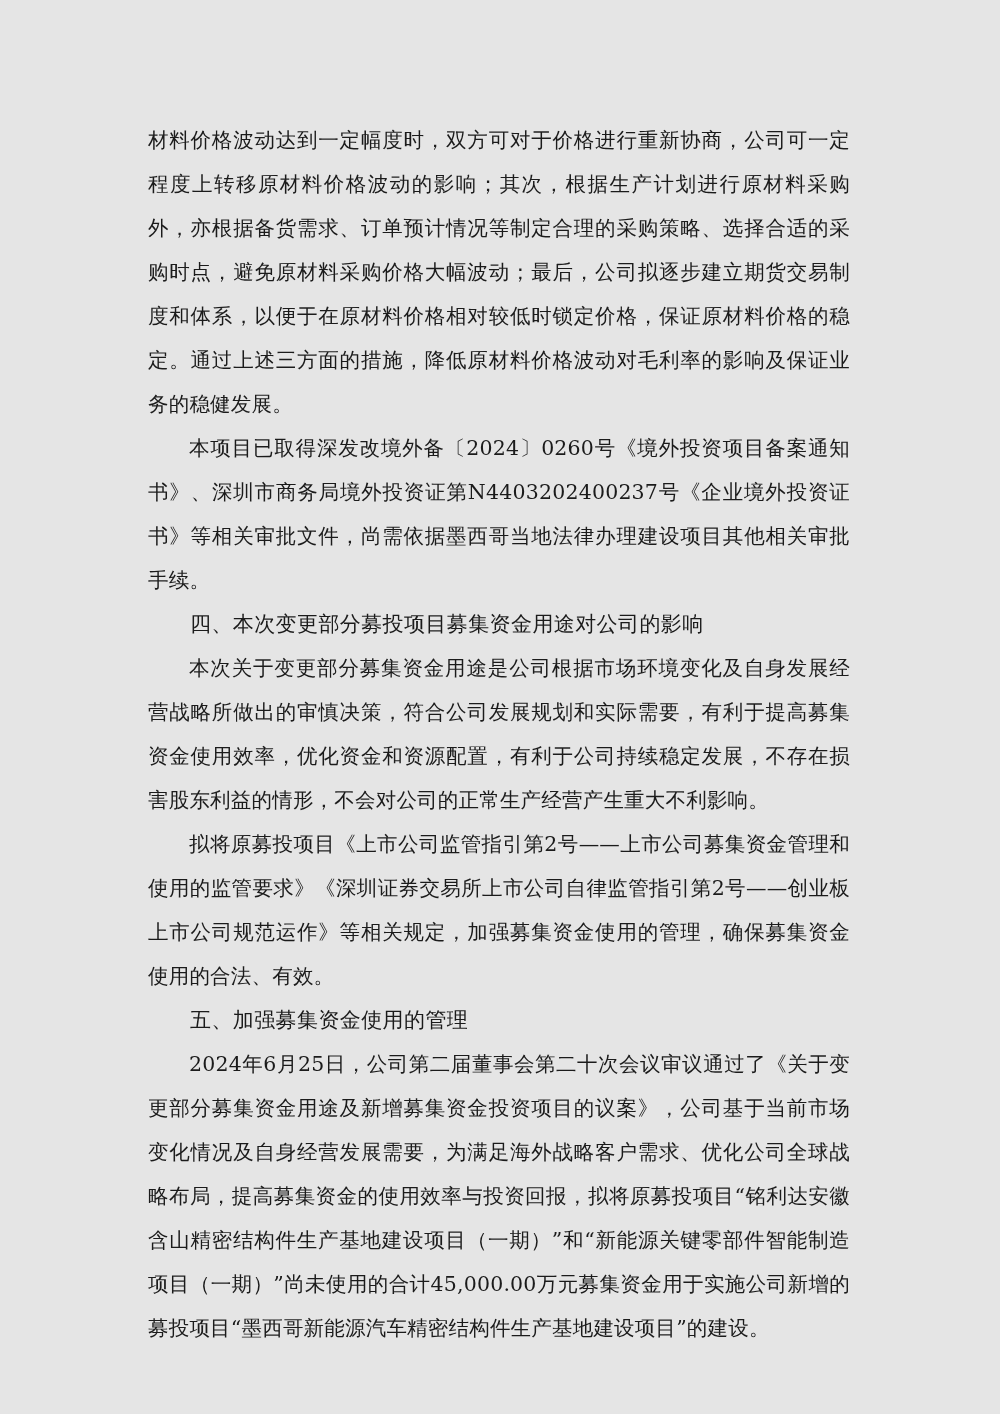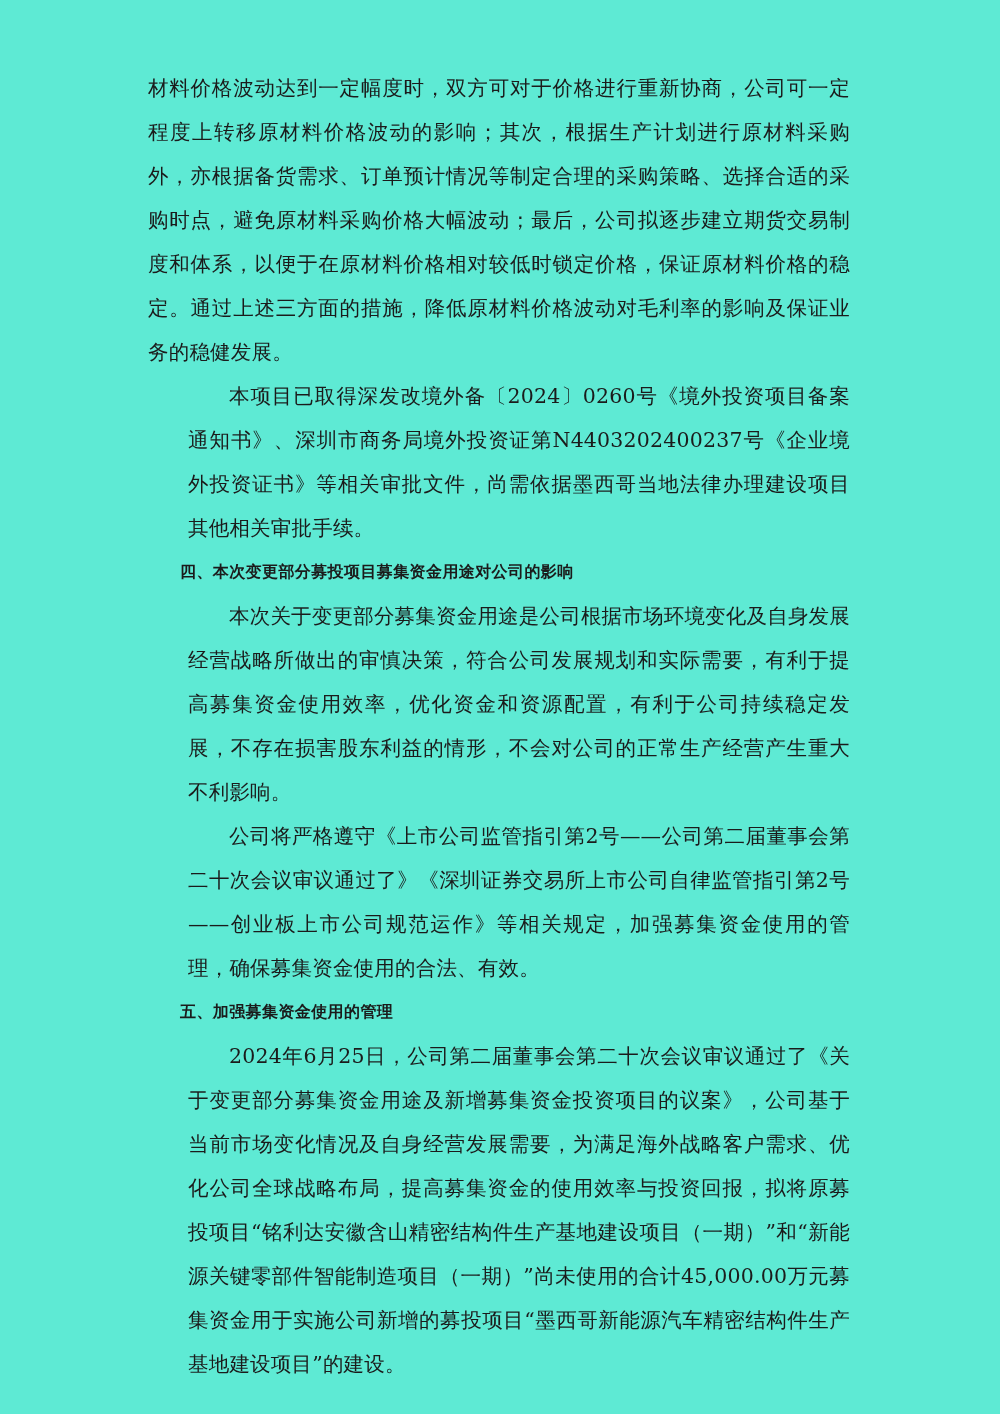--- a/index.html
+++ b/index.html
@@ -11,46 +11,45 @@
     width: 1000px;
     height: 1414px;
     font-family: "DejaVu Serif", "Liberation Serif", serif;
     color: #1b1b1b;
     overflow: hidden;
   }
   .page {
     position: relative;
     width: 1000px;
     height: 1414px;
-    background: #5eead4;
+    background: #e5e5e5;
     box-sizing: border-box;
-    padding: 66px 150px 60px 148px;
+    padding: 118px 150px 60px 148px;
   }
   .doc-body {
     font-size: 20.5px;
     line-height: 44px;
     text-align: justify;
     text-justify: inter-ideograph;
     letter-spacing: 0.2px;
   }
   p {
     margin: 0;
   }
   .para {
     text-indent: 2em;
-    margin-left: 40px;
   }
   .para-flush {
     text-indent: 0;
   }
   .heading {
     text-indent: 2em;
-    font-weight: bold;
+    font-weight: normal;
     font-family: "DejaVu Sans", "Liberation Sans", sans-serif;
-    font-size: 16px;
+    font-size: 21px;
     letter-spacing: 0.4px;
   }
   .subheading {
     text-indent: 2em;
   }
 </style>
 </head>
 <body>
 
 <div class="page">
@@ -58,21 +57,21 @@
 
     <p class="para-flush">材料价格波动达到一定幅度时，双方可对于价格进行重新协商，公司可一定程度上转移原材料价格波动的影响；其次，根据生产计划进行原材料采购外，亦根据备货需求、订单预计情况等制定合理的采购策略、选择合适的采购时点，避免原材料采购价格大幅波动；最后，公司拟逐步建立期货交易制度和体系，以便于在原材料价格相对较低时锁定价格，保证原材料价格的稳定。通过上述三方面的措施，降低原材料价格波动对毛利率的影响及保证业务的稳健发展。</p>
 
 
     <p class="para">本项目已取得深发改境外备〔2024〕0260号《境外投资项目备案通知书》、深圳市商务局境外投资证第N4403202400237号《企业境外投资证书》等相关审批文件，尚需依据墨西哥当地法律办理建设项目其他相关审批手续。</p>
 
     <p class="heading">四、本次变更部分募投项目募集资金用途对公司的影响</p>
 
     <p class="para">本次关于变更部分募集资金用途是公司根据市场环境变化及自身发展经营战略所做出的审慎决策，符合公司发展规划和实际需要，有利于提高募集资金使用效率，优化资金和资源配置，有利于公司持续稳定发展，不存在损害股东利益的情形，不会对公司的正常生产经营产生重大不利影响。</p>
 
-    <p class="para">公司将严格遵守《上市公司监管指引第2号——公司第二届董事会第二十次会议审议通过了》《深圳证券交易所上市公司自律监管指引第2号——创业板上市公司规范运作》等相关规定，加强募集资金使用的管理，确保募集资金使用的合法、有效。</p>
+    <p class="para">拟将原募投项目《上市公司监管指引第2号——上市公司募集资金管理和使用的监管要求》《深圳证券交易所上市公司自律监管指引第2号——创业板上市公司规范运作》等相关规定，加强募集资金使用的管理，确保募集资金使用的合法、有效。</p>
 
     <p class="heading">五、加强募集资金使用的管理</p>
 
 
     <p class="para">2024年6月25日，公司第二届董事会第二十次会议审议通过了《关于变更部分募集资金用途及新增募集资金投资项目的议案》，公司基于当前市场变化情况及自身经营发展需要，为满足海外战略客户需求、优化公司全球战略布局，提高募集资金的使用效率与投资回报，拟将原募投项目“铭利达安徽含山精密结构件生产基地建设项目（一期）”和“新能源关键零部件智能制造项目（一期）”尚未使用的合计45,000.00万元募集资金用于实施公司新增的募投项目“墨西哥新能源汽车精密结构件生产基地建设项目”的建设。</p>
 
   </div>
 </div>
 
 </body></html>

